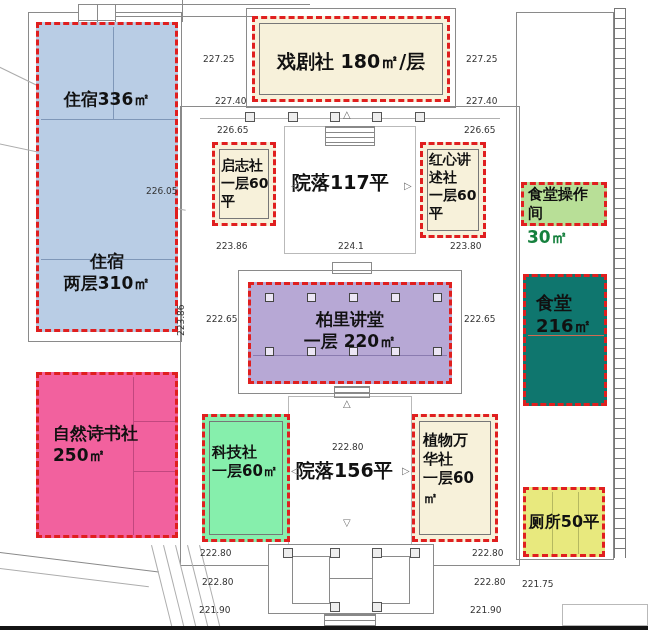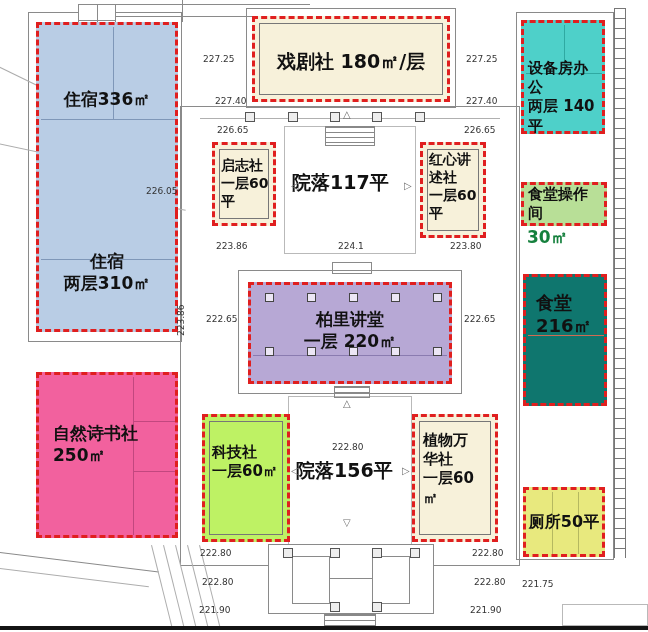--- a/index.html
+++ b/index.html
@@ -120,26 +120,20 @@
     <div class="iline" style="left:2px;top:46px;width:134px;height:1px;background:#7f97b8;"></div>
     <div class="lbl center" style="top:38px;font-size:17px;">住宿
 两层310㎡</div>
   </div>
 
   <div class="zone" style="left: 252px; top: 16px; width: 198px; height: 86px; background: rgb(247, 241, 218);">
     <div class="inner"></div>
     <div class="lbl center" style="top:30px;font-size:19px;">戏剧社 180㎡/层</div>
   </div>
 
-  <div class="zone" style="left: 521px; top: 20px; width: 84px; height: 114px; background: rgb(78, 208, 201);">
-    <div class="iline" style="left:2px;top:50px;width:76px;height:1px;background:#2fa9a2;"></div>
-    <div class="iline" style="left:40px;top:2px;width:1px;height:48px;background:#2fa9a2;"></div>
-    <div class="lbl" style="left:4px;top:36px;font-size:15px;">设备房办公
-两层 140平</div>
-  </div>
 
   <div class="zone" style="left: 212px; top: 142px; width: 64px; height: 84px; background: rgb(247, 241, 218);">
     <div class="inner"></div>
     <div class="lbl" style="left:6px;top:12px;font-size:14px;">启志社
 一层60
 平</div>
   </div>
 
   <div class="zone" style="left: 420px; top: 142px; width: 66px; height: 96px; background: rgb(247, 241, 218);">
     <div class="inner"></div>
@@ -178,21 +172,21 @@
   </div>
 
   <div class="zone" style="left: 36px; top: 372px; width: 142px; height: 166px; background: rgb(242, 97, 158);">
     <div class="iline" style="left:94px;top:2px;width:1px;height:158px;background:#c2477f;"></div>
     <div class="iline" style="left:94px;top:46px;width:42px;height:1px;background:#c2477f;"></div>
     <div class="iline" style="left:94px;top:96px;width:42px;height:1px;background:#c2477f;"></div>
     <div class="lbl" style="left:14px;top:48px;font-size:17px;">自然诗书社
 250㎡</div>
   </div>
 
-  <div class="zone" style="left: 202px; top: 414px; width: 88px; height: 128px; background: #bef264;">
+  <div class="zone" style="left: 202px; top: 414px; width: 88px; height: 128px; background: #86efac;">
     <div class="inner"></div>
     <div class="lbl" style="left:7px;top:26px;font-size:15px;">科技社
 一层60㎡</div>
   </div>
 
   <div class="zone" style="left: 412px; top: 414px; width: 86px; height: 128px; background: rgb(247, 241, 218);">
     <div class="inner"></div>
     <div class="lbl" style="left:8px;top:14px;font-size:15px;">植物万
 华社
 一层60

